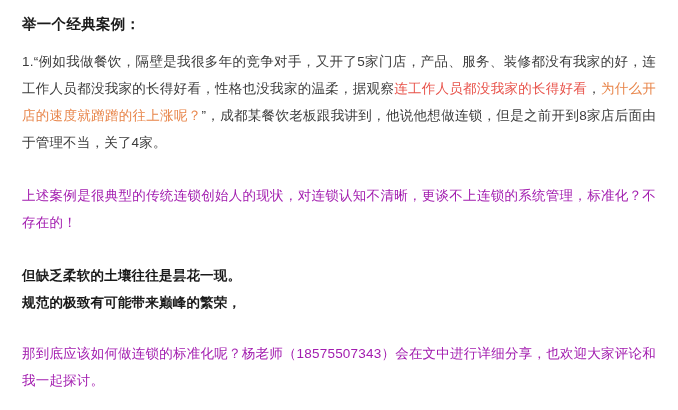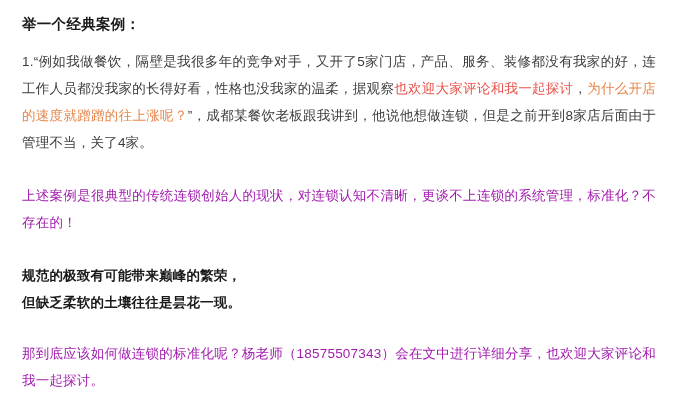--- a/index.html
+++ b/index.html
@@ -66,24 +66,24 @@
     margin-bottom: 0;
   }
 </style>
 </head>
 <body>
 
 <div class="page">
 
   <h1 class="heading">举一个经典案例：</h1>
 
-  <p class="para case"><span>1.“例如我做餐饮，隔壁是我很多年的竞争对手，又开了5家门店，产品、服务、装修都没有我家的好，连工作人员都没我家的长得好看，性格也没我家的温柔，据观察</span><span class="hl-red">也欢迎大家评论和我一起探讨</span><span>，</span><span class="hl-orange">为什么开店的速度就蹭蹭的往上涨呢？</span><span>”，成都某餐饮老板跟我讲到，他说他想做连锁，但是之前开到8家店后面由于管理不当，关了4家。</span></p>
+  <p class="para case"><span>1.“例如我做餐饮，隔壁是我很多年的竞争对手，又开了5家门店，产品、服务、装修都没有我家的好，连工作人员都没我家的长得好看，性格也没我家的温柔，据观察</span><span class="hl-red">连工作人员都没我家的长得好看</span><span>，</span><span class="hl-orange">为什么开店的速度就蹭蹭的往上涨呢？</span><span>”，成都某餐饮老板跟我讲到，他说他想做连锁，但是之前开到8家店后面由于管理不当，关了4家。</span></p>
 
   <p class="para analysis">上述案例是很典型的传统连锁创始人的现状，对连锁认知不清晰，更谈不上连锁的系统管理，标准化？不存在的！</p>
 
   <div class="bold-block">
+    <span class="line">但缺乏柔软的土壤往往是昙花一现。</span>
     <span class="line">规范的极致有可能带来巅峰的繁荣，</span>
-    <span class="line">但缺乏柔软的土壤往往是昙花一现。</span>
   </div>
 
   <p class="para closing">那到底应该如何做连锁的标准化呢？杨老师（18575507343）会在文中进行详细分享，也欢迎大家评论和我一起探讨。</p>
 
 </div>
 
 </body></html>

